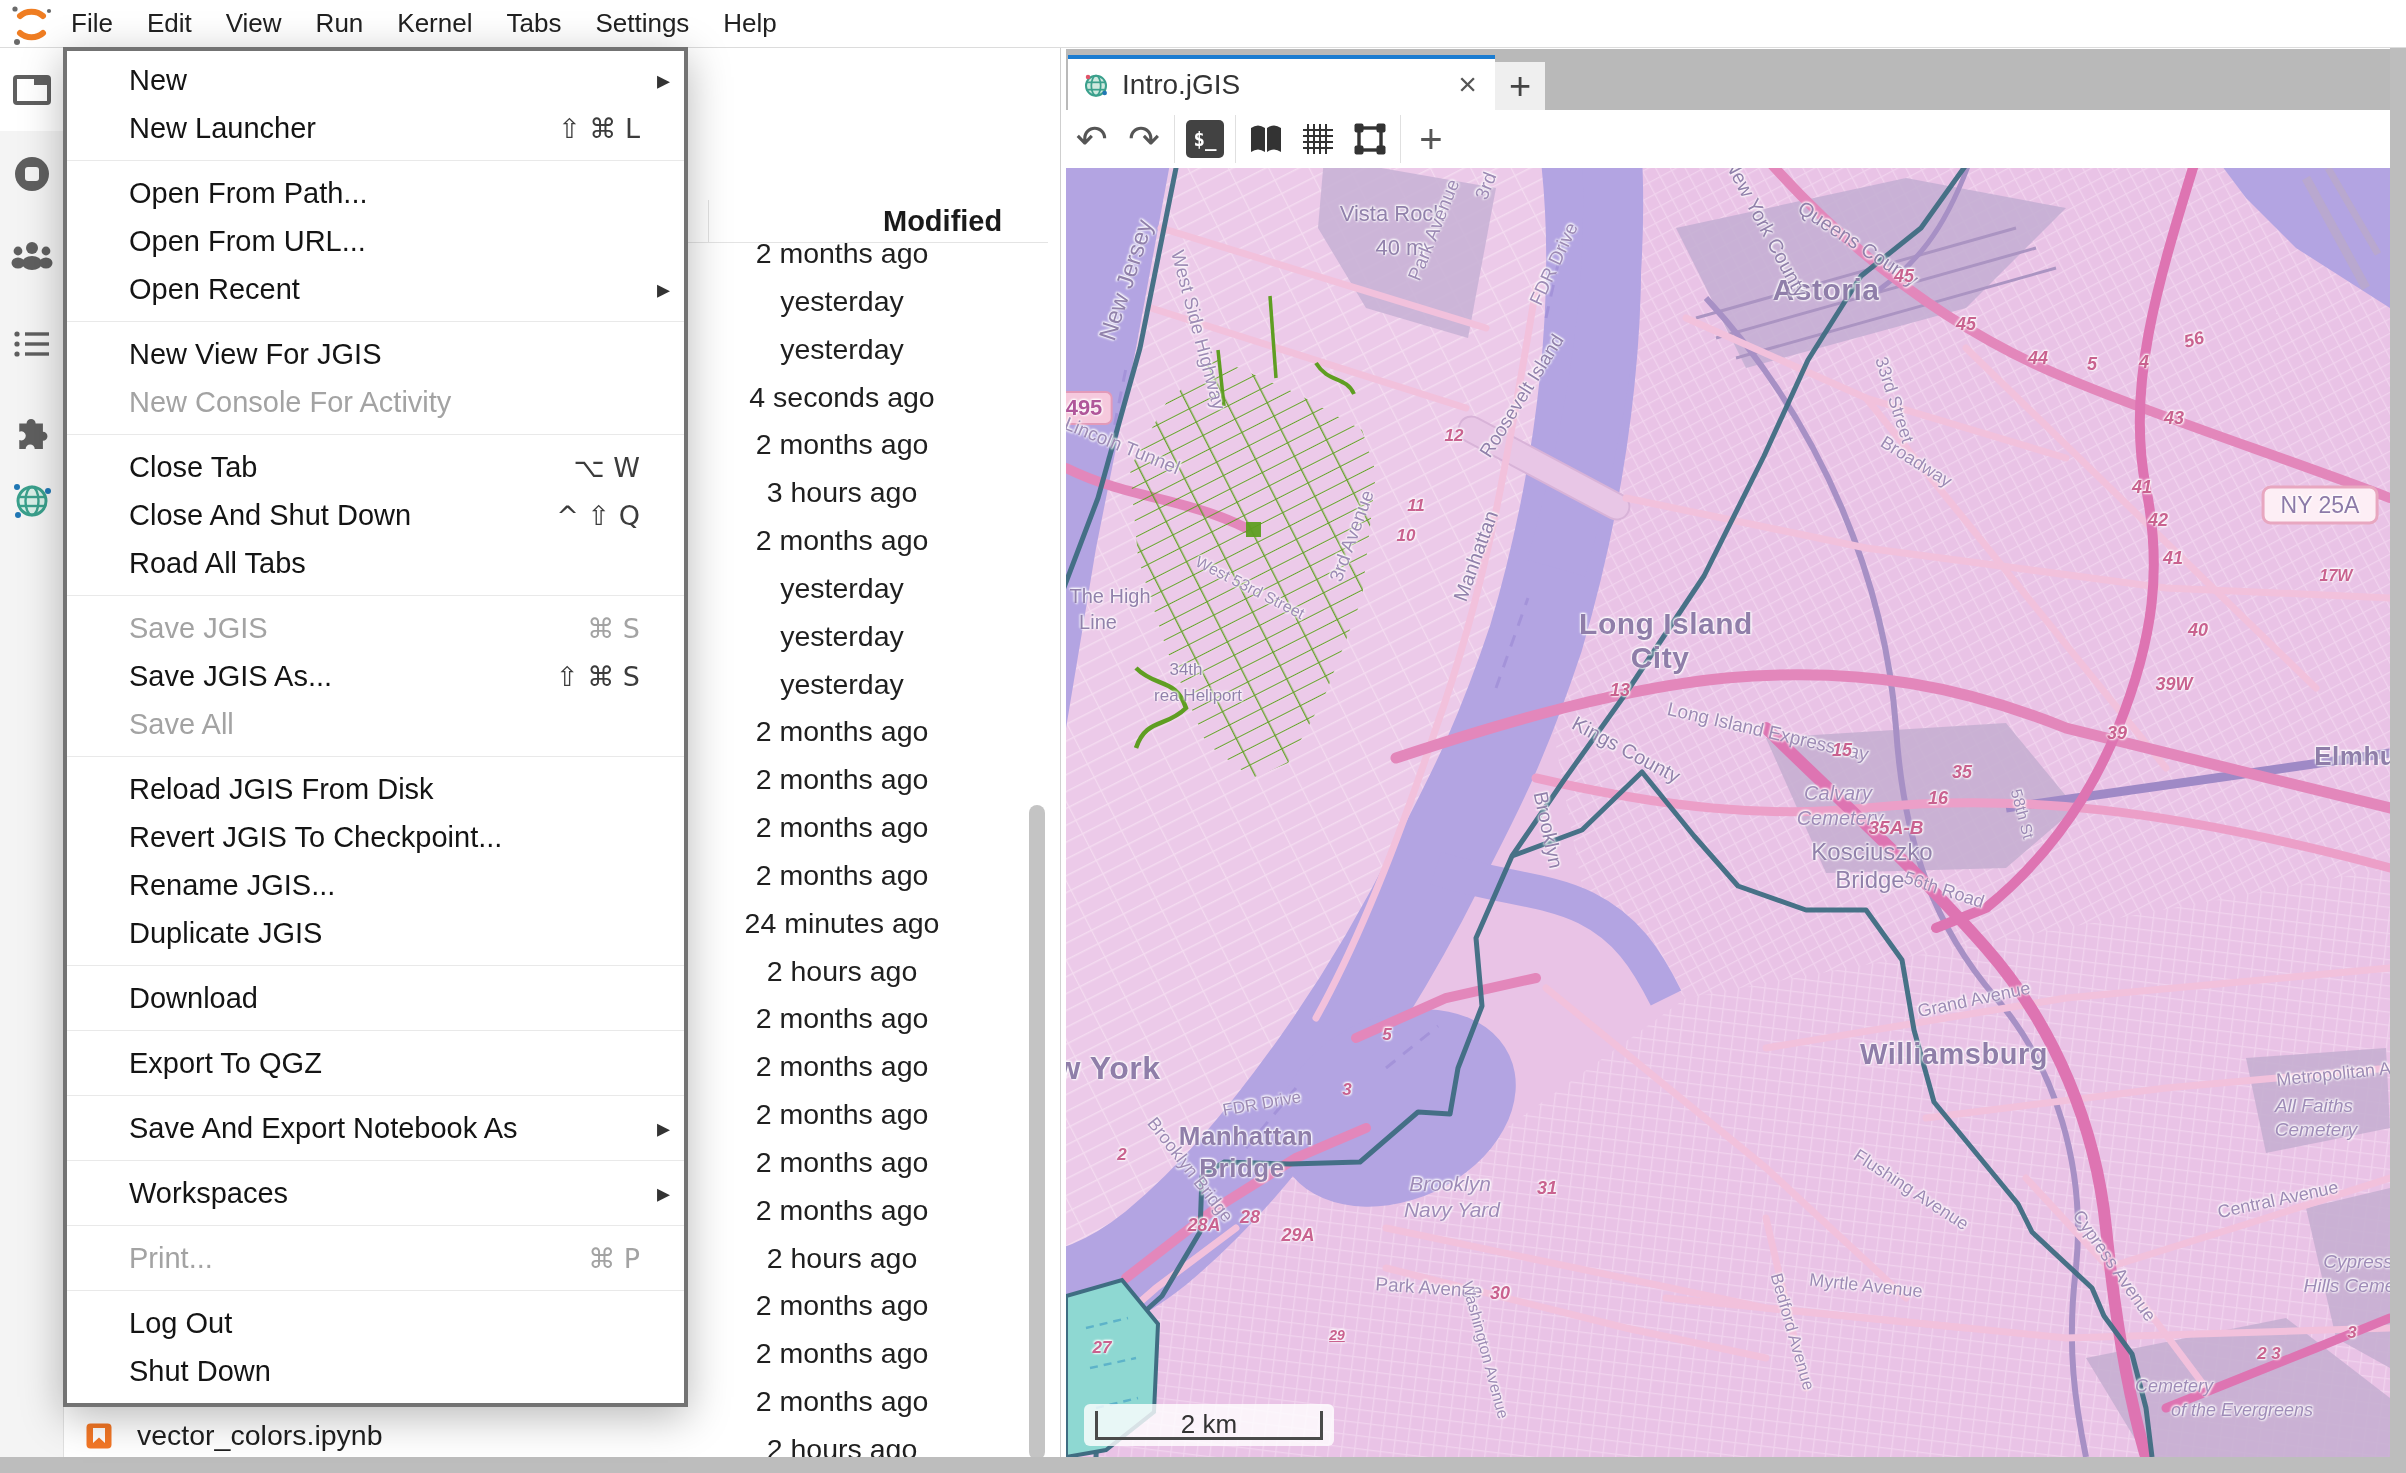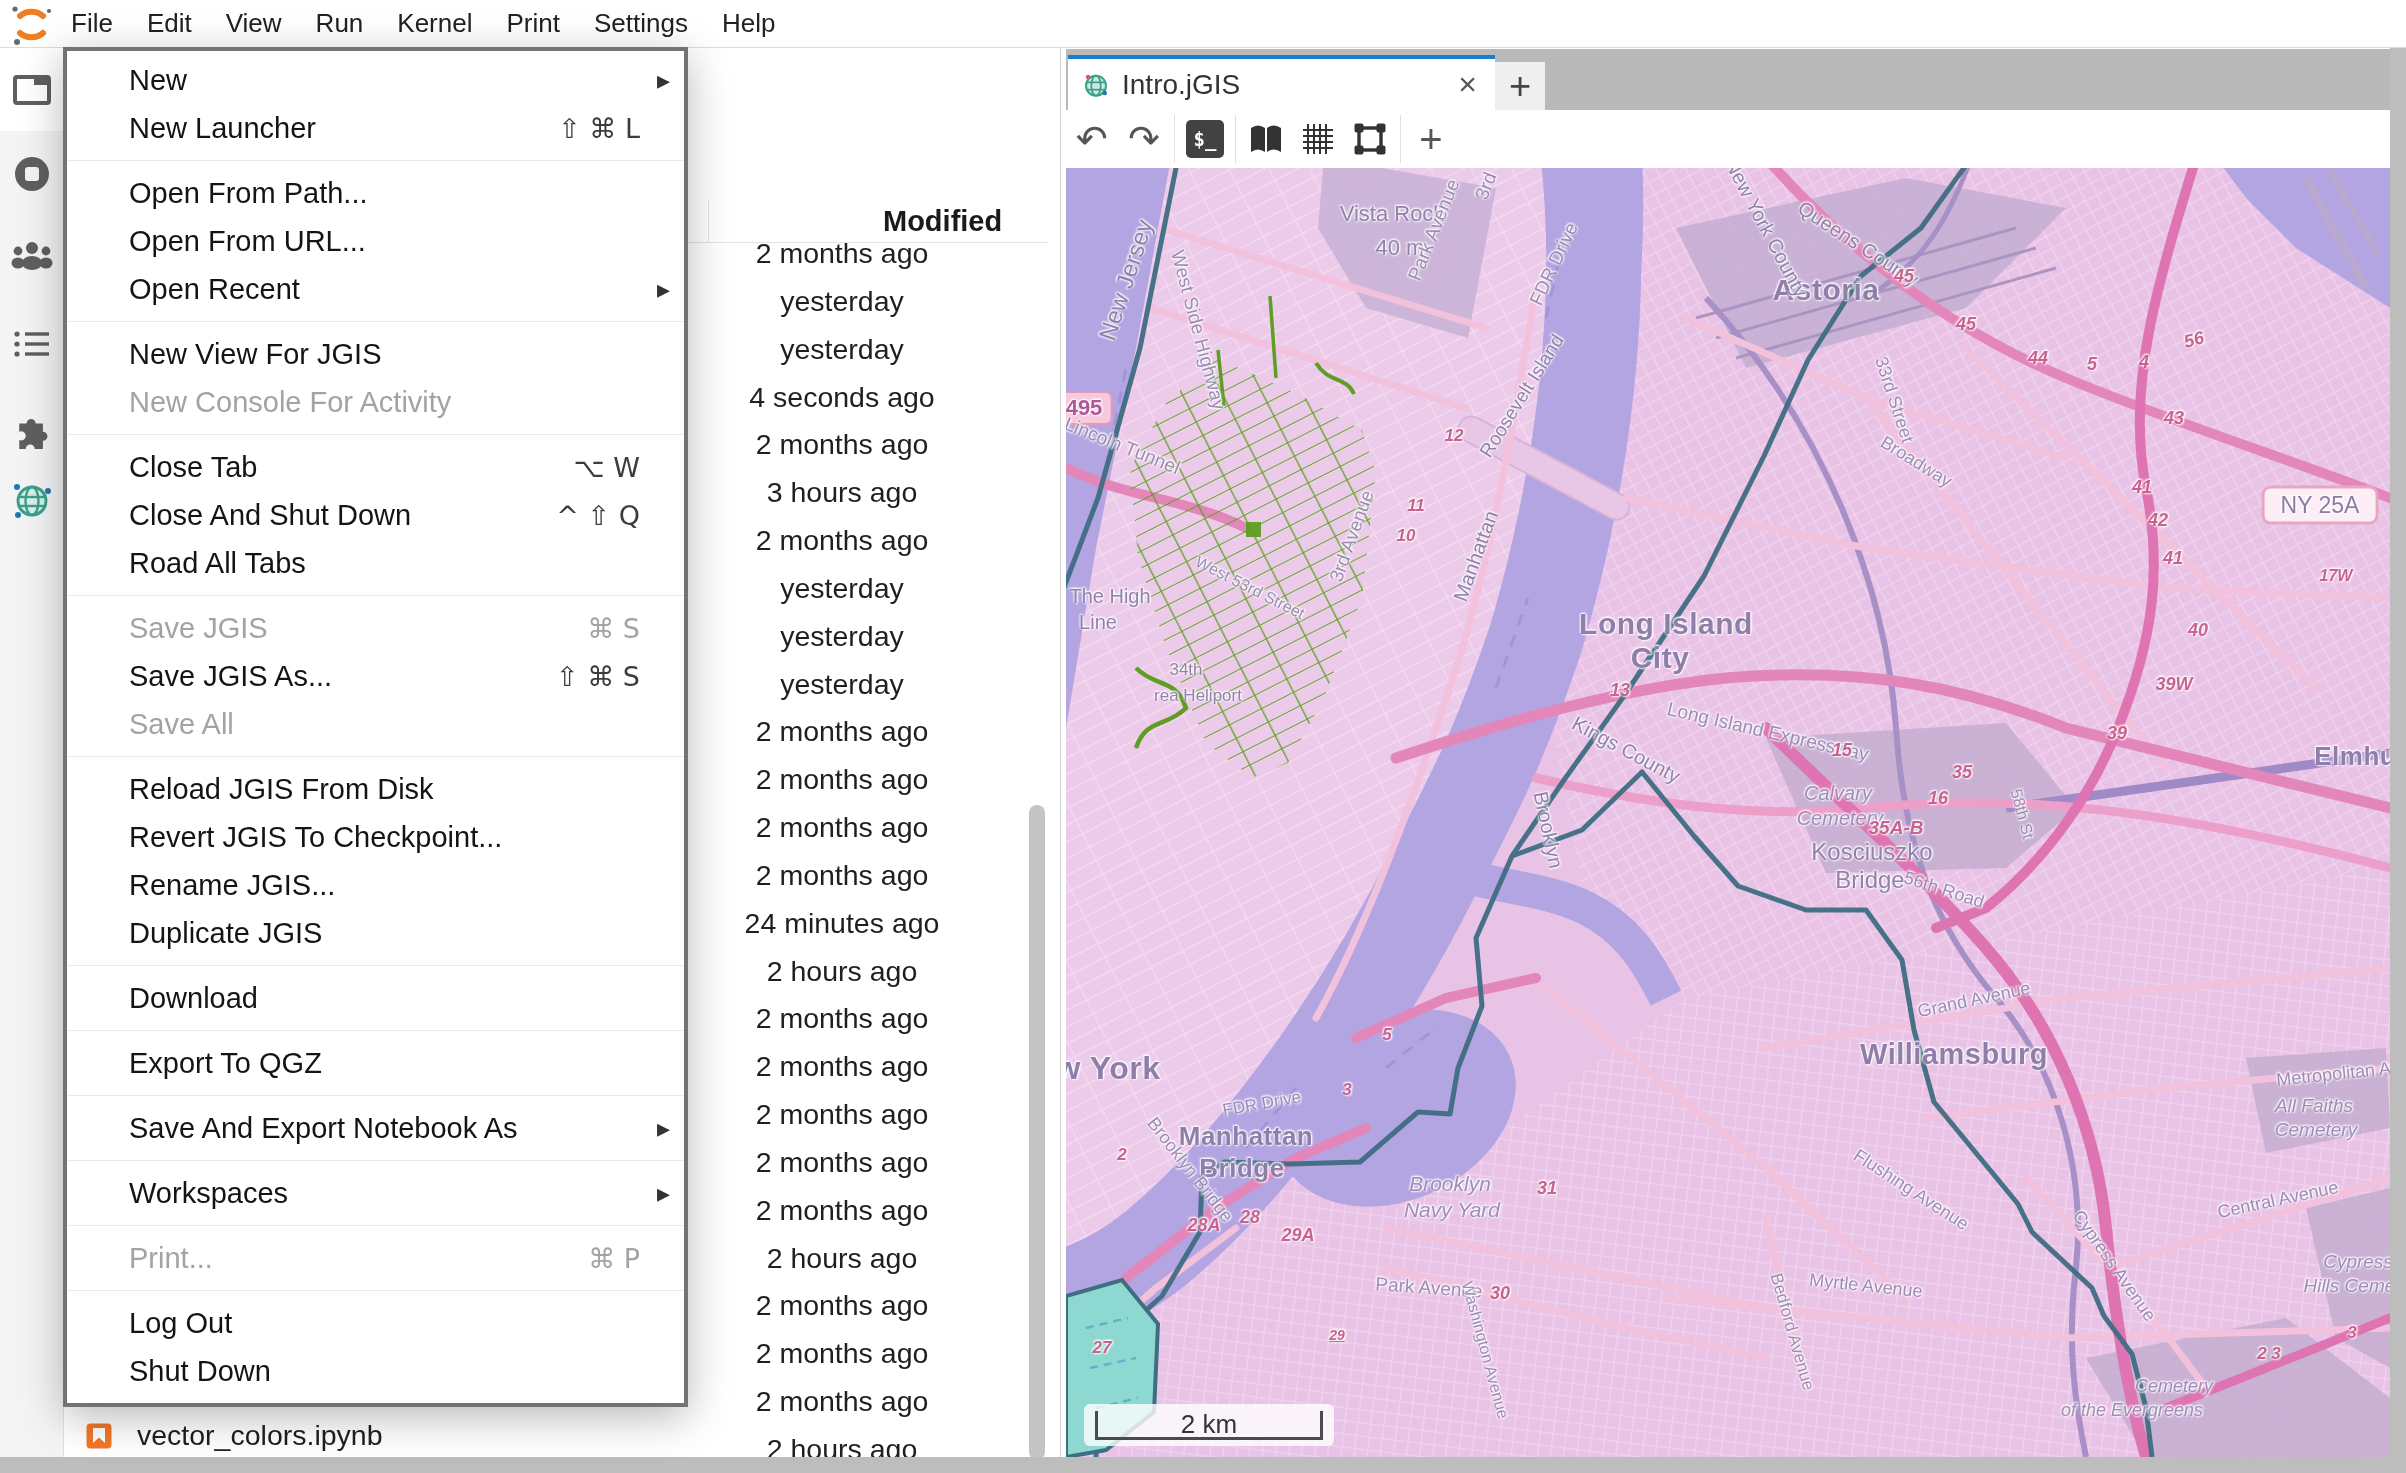--- a/index.html
+++ b/index.html
@@ -86,21 +86,21 @@
         <circle cx="41" cy="8" r="2.1" fill="#6a6a6a"></circle>
         <circle cx="9" cy="39" r="3" fill="#6a6a6a"></circle>
     </svg>
     <div id="mb-items" style="display:flex;">
 
     <div class="mb-item">File</div>
         <div class="mb-item">Edit</div>
         <div class="mb-item">View</div>
         <div class="mb-item">Run</div>
         <div class="mb-item">Kernel</div>
-        <div class="mb-item">Print</div>
+        <div class="mb-item">Tabs</div>
         <div class="mb-item">Settings</div>
         <div class="mb-item">Help</div>
       </div>
   </div>
 
   <div id="sidebar">
     <div class="sb-active"></div>
     <div class="sb-icon" style="top:26px;">
       <svg width="40" height="34" viewBox="0 0 40 34">
         <rect x="3" y="4" width="34" height="26" rx="2" fill="none" stroke="#5f5f5f" stroke-width="4"></rect>
@@ -601,21 +601,21 @@
           <span class="mlab rd" style="left: 419px; top: 1182px; font-size: 16px; transform: translate(-50%, -50%) rotate(75deg);">Washington Avenue</span>
           <span class="mlab rd" style="left: 908px; top: 832px; font-size: 18px; transform: translate(-50%, -50%) rotate(-12deg);">Grand Avenue</span>
           <span class="mlab rd" style="left: 1272px; top: 906px; font-size: 18px; transform: translate(-50%, -50%) rotate(-6deg);">Metropolitan Av</span>
           <span class="mlab cm" style="left: 1248px; top: 938px; font-size: 19px; transform: translate(-50%, -50%) rotate(0deg);">All Faiths</span>
           <span class="mlab cm" style="left: 1250px; top: 962px; font-size: 19px; transform: translate(-50%, -50%) rotate(0deg);">Cemetery</span>
           <span class="mlab rd" style="left: 1212px; top: 1032px; font-size: 18px; transform: translate(-50%, -50%) rotate(-12deg);">Central Avenue</span>
           <span class="mlab rd" style="left: 1048px; top: 1098px; font-size: 18px; transform: translate(-50%, -50%) rotate(55deg);">Cypress Avenue</span>
           <span class="mlab cm" style="left: 1292px; top: 1094px; font-size: 19px; transform: translate(-50%, -50%) rotate(0deg);">Cypress</span>
           <span class="mlab cm" style="left: 1286px; top: 1118px; font-size: 19px; transform: translate(-50%, -50%) rotate(0deg);">Hills Cemet</span>
           <span class="mlab cm" style="left: 1108px; top: 1218px; font-size: 18px; transform: translate(-50%, -50%) rotate(0deg);">Cemetery</span>
-          <span class="mlab cm" style="left: 1066px; top: 1242px; font-size: 18px; transform: translate(-50%, -50%) rotate(0deg);">of the Evergreens</span>
+          <span class="mlab cm" style="left: 1176px; top: 1242px; font-size: 18px; transform: translate(-50%, -50%) rotate(0deg);">of the Evergreens</span>
           <span class="mlab rn" style="left: 1286px; top: 1165px; font-size: 17px; transform: translate(-50%, -50%) rotate(0deg);">3</span>
           <span class="mlab rn" style="left: 1203px; top: 1186px; font-size: 17px; transform: translate(-50%, -50%) rotate(0deg);">2 3</span>
           <span class="mlab rn" style="left: 36px; top: 1180px; font-size: 17px; transform: translate(-50%, -50%) rotate(0deg);">27</span>
         </div>
 
       <div id="scalebar">
         <div class="sb-inner">2 km</div>
       </div>
     </div>
   </div>

